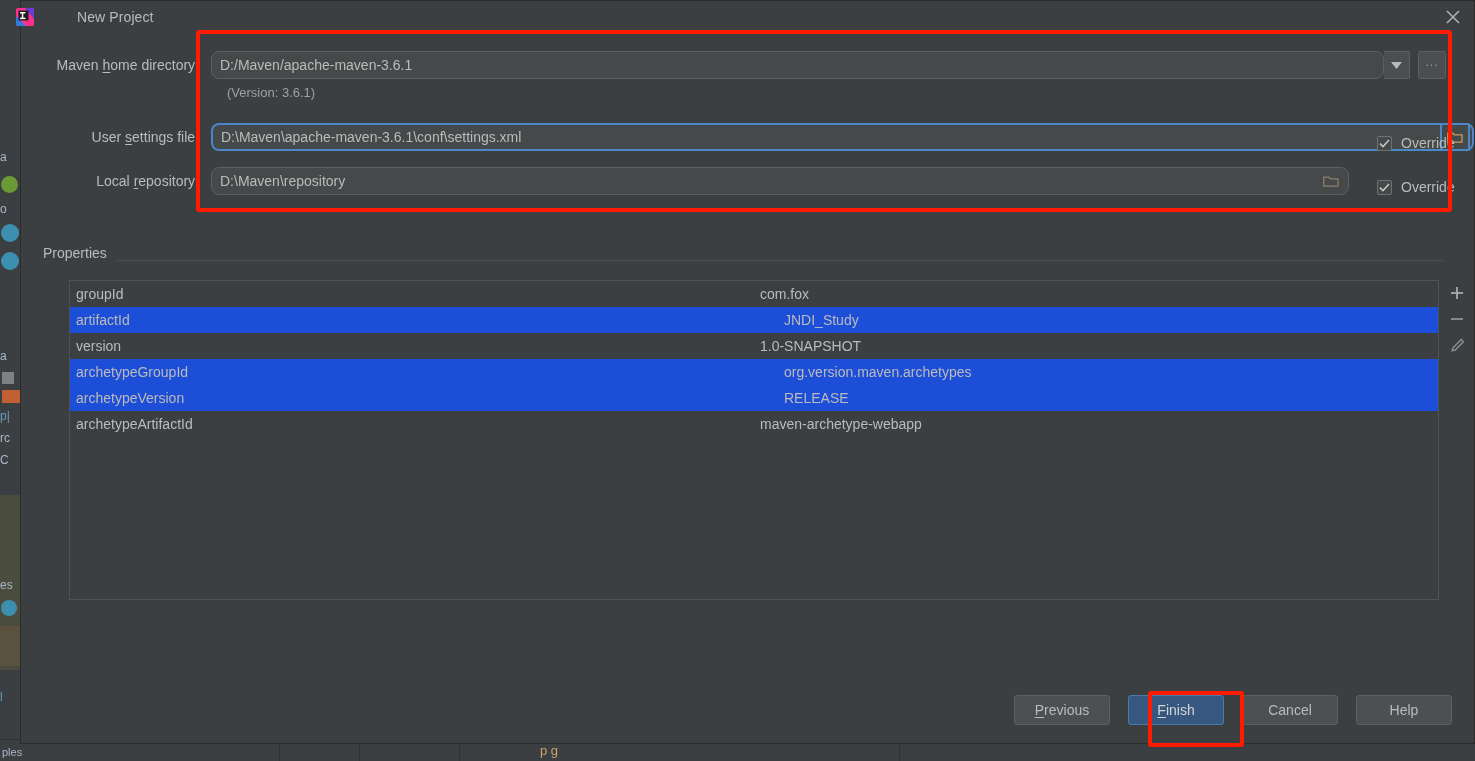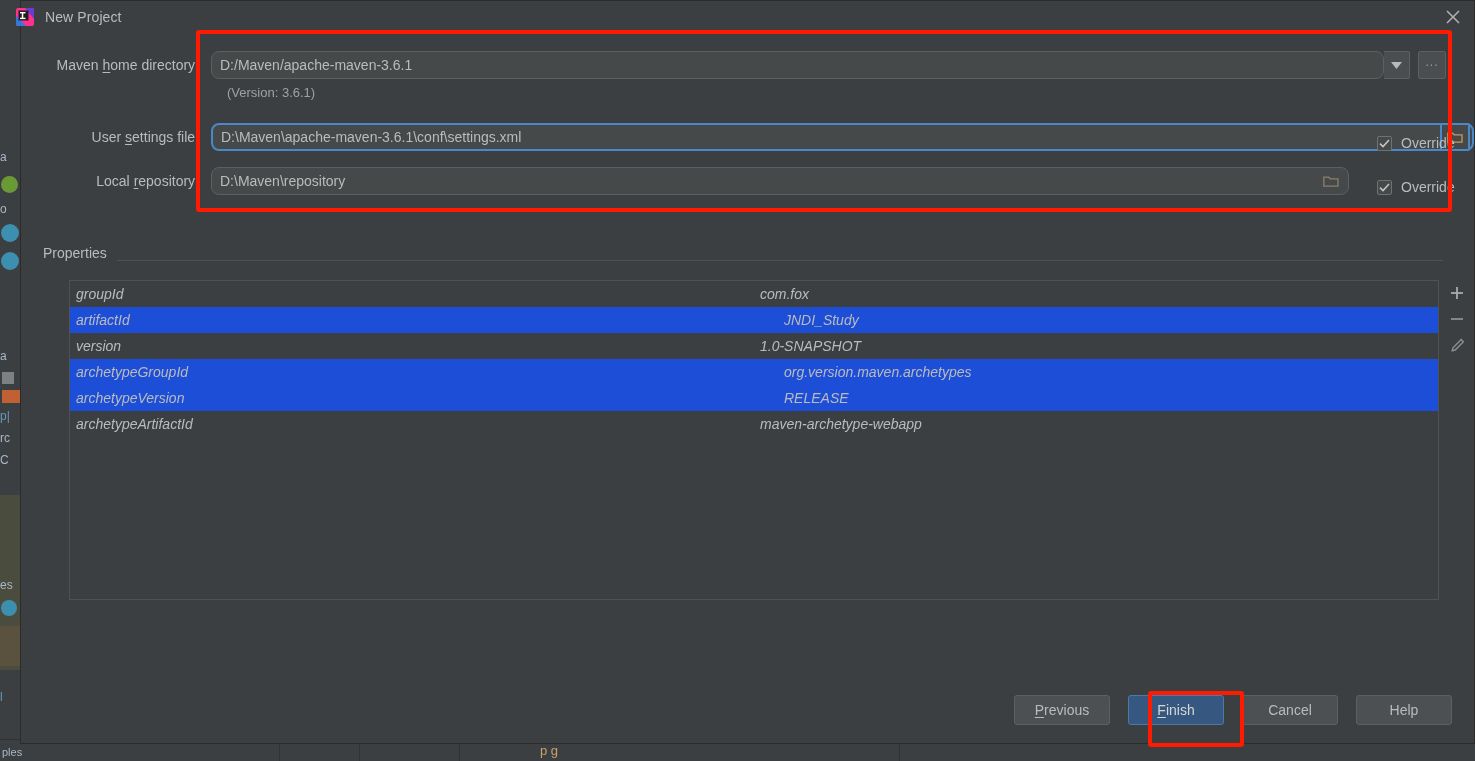--- a/index.html
+++ b/index.html
@@ -66,20 +66,21 @@
     background: #3c3f41;
     border: 1px solid #2b2b2b;
     display: flex; flex-direction: column;
   }
 
   .titlebar {
     height: 32px; flex: 0 0 32px;
     display: flex; align-items: center;
     padding: 0 0 0 0; position: relative;
     background: #3c3f41;
+    gap: 32px;
   }
   .title-icon {
     margin-left: -6px; margin-right: 10px;
     width: 20px; height: 20px; position: relative; flex: 0 0 20px;
   }
   .title-text {
     font-size: 14px; color: #bbbbbb; letter-spacing: .1px;
   }
   .close-btn {
     position: absolute; right: 8px; top: 3px;
@@ -168,21 +169,20 @@
   }
   .section-title { font-size: 14px; color: #bbbbbb; white-space: nowrap; }
   .section-line { flex: 1 1 auto; height: 1px; background: #4f5254; }
 
   .prop-table {
     position: absolute; left: 48px; top: 247px;
     width: 1370px; height: 320px;
     background: #3c3f41;
     border: 1px solid #4f5254;
     overflow: hidden;
-    font-style: italic;
   }
   .prop-row {
     height: 26px; display: flex; align-items: center;
     font-size: 14px; color: #bbbbbb;
   }
   .prop-row.odd  { background: #3c3f41; }
   .prop-row.even { background: #1d4ed8; gap: 24px; }
   .prop-key { width: 688px; flex: 0 0 688px; padding-left: 6px; overflow: hidden; white-space: nowrap; }
   .prop-val { flex: 1 1 auto; padding-left: 2px; overflow: hidden; white-space: nowrap; }
 

